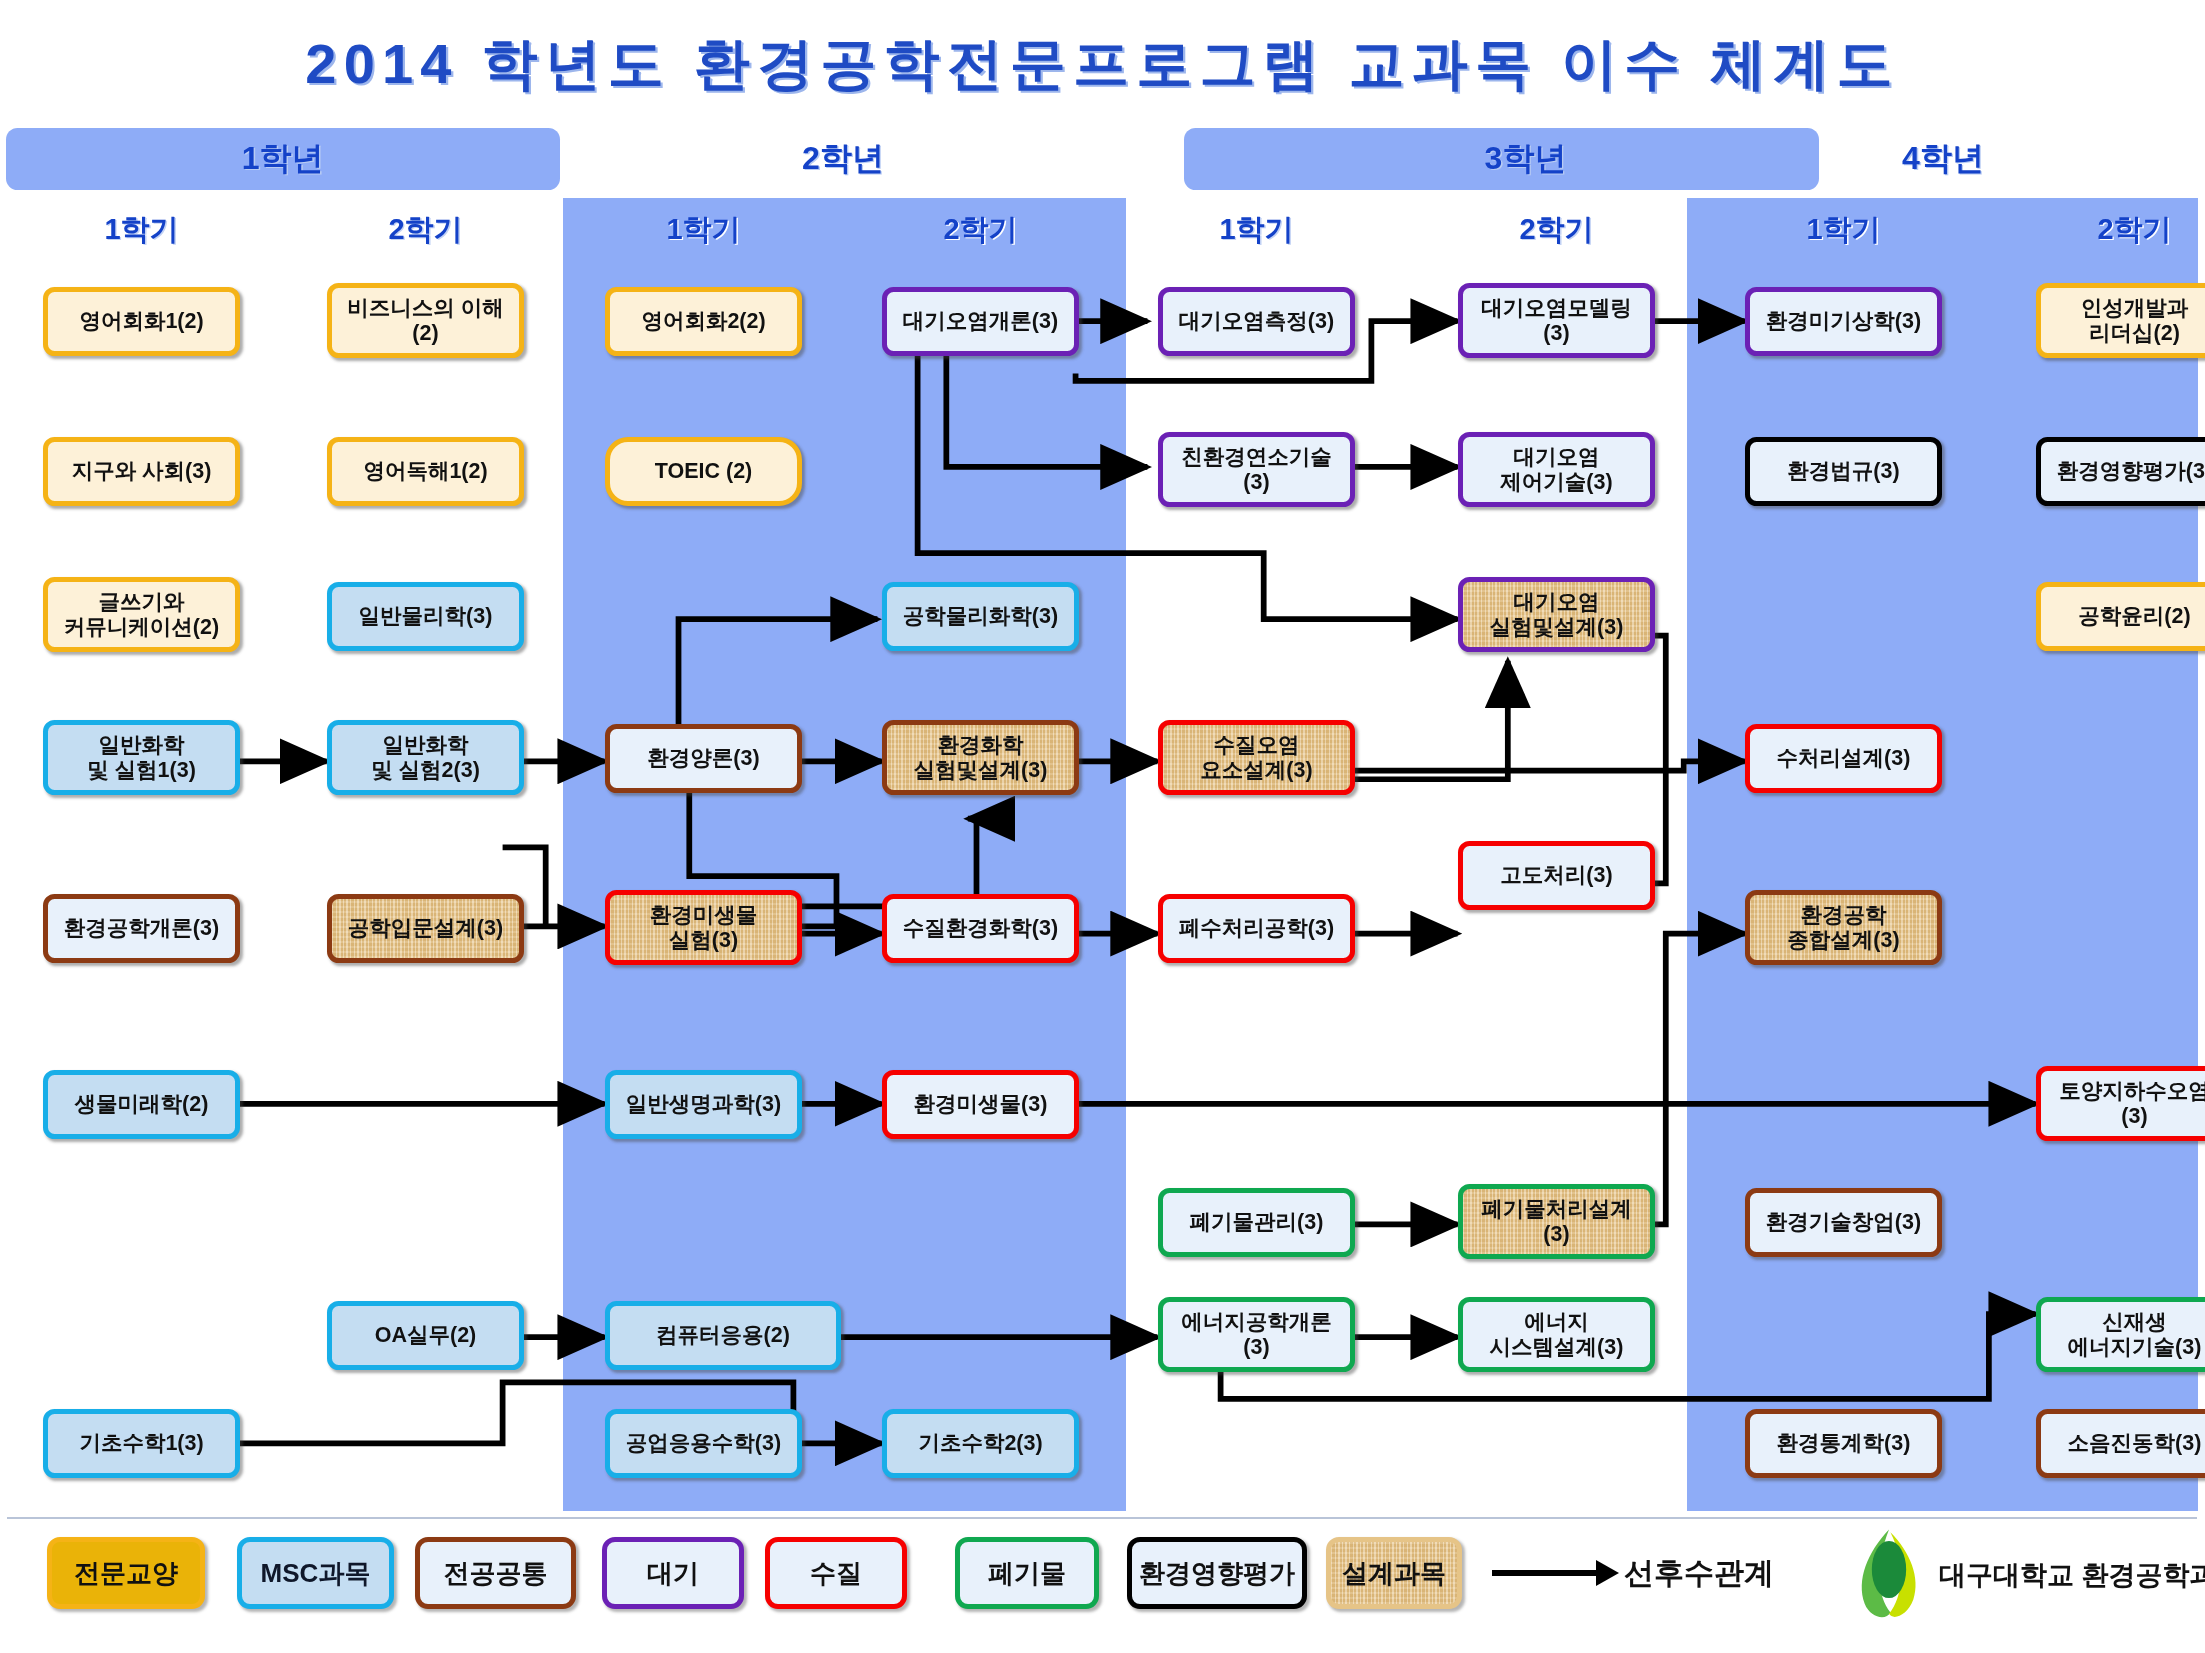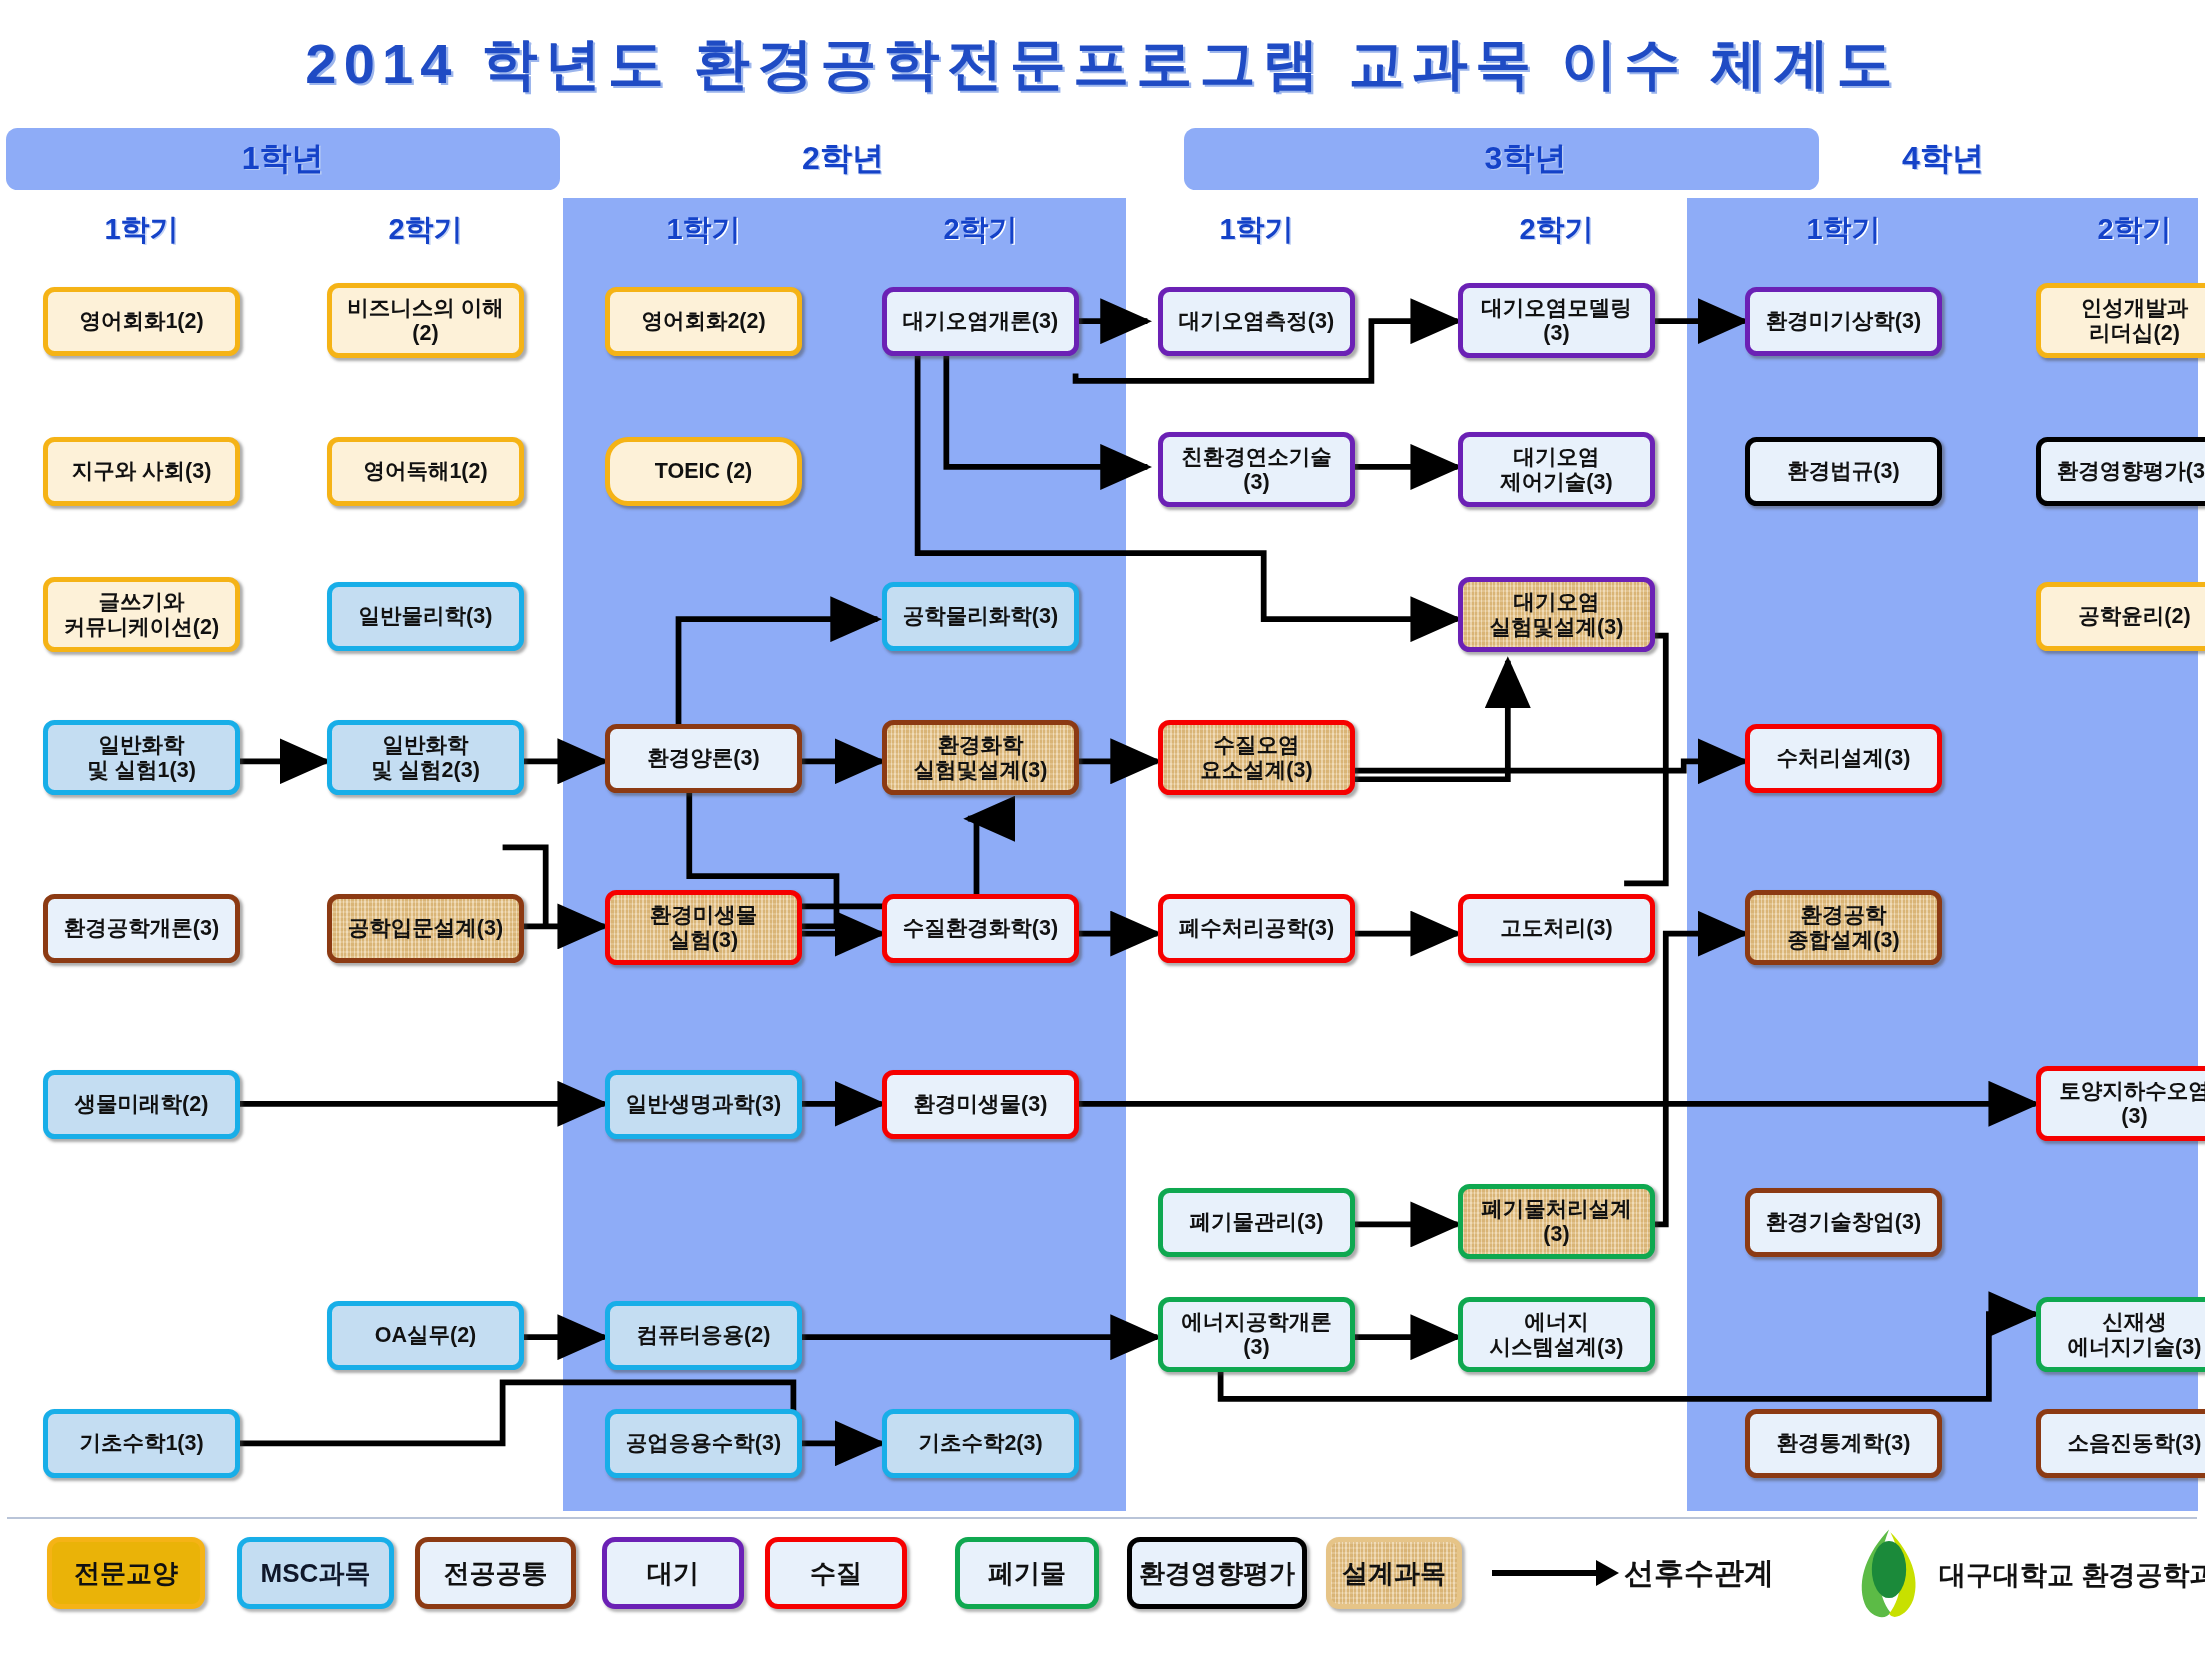--- a/index.html
+++ b/index.html
@@ -227,21 +227,21 @@
       <div class="box fill-blue bd-cyan" style="left: 327px; top: 720px; width: 197px; height: 75px;">일반화학
 및  실험2(3)</div>
       <div class="box fill-wood bd-brown" style="left: 327px; top: 894px; width: 197px; height: 69px;">공학입문설계(3)</div>
       <div class="box fill-blue bd-cyan" style="left: 327px; top: 1301px; width: 197px; height: 69px;">OA실무(2)</div>
       <div class="box fill-cream bd-yellow" style="left: 605px; top: 287px; width: 197px; height: 69px;">영어회화2(2)</div>
       <div class="box fill-cream bd-yellow" style="left: 605px; top: 437px; width: 197px; height: 69px; border-radius: 23px;">TOEIC  (2)</div>
       <div class="box fill-bluelt bd-brown" style="left: 605px; top: 724px; width: 197px; height: 69px;">환경양론(3)</div>
       <div class="box fill-wood bd-red" style="left: 605px; top: 890px; width: 197px; height: 75px;">환경미생물
 실험(3)</div>
       <div class="box fill-blue bd-cyan" style="left: 605px; top: 1070px; width: 197px; height: 69px;">일반생명과학(3)</div>
-      <div class="box fill-blue bd-cyan" style="left: 605px; top: 1301px; width: 197px; height: 69px;">컴퓨터응용(2)</div>
+      <div class="box fill-blue bd-cyan" style="left: 605px; top: 1301px; width: 236px; height: 69px;">컴퓨터응용(2)</div>
       <div class="box fill-blue bd-cyan" style="left: 605px; top: 1409px; width: 197px; height: 69px;">공업응용수학(3)</div>
       <div class="box fill-bluelt bd-purple" style="left: 882px; top: 287px; width: 197px; height: 69px;">대기오염개론(3)</div>
       <div class="box fill-blue bd-cyan" style="left: 882px; top: 582px; width: 197px; height: 69px;">공학물리화학(3)</div>
       <div class="box fill-wood bd-brown" style="left: 882px; top: 720px; width: 197px; height: 75px;">환경화학
 실험및설계(3)</div>
       <div class="box fill-bluelt bd-red" style="left: 882px; top: 894px; width: 197px; height: 69px;">수질환경화학(3)</div>
       <div class="box fill-bluelt bd-red" style="left: 882px; top: 1070px; width: 197px; height: 69px;">환경미생물(3)</div>
       <div class="box fill-blue bd-cyan" style="left: 882px; top: 1409px; width: 197px; height: 69px;">기초수학2(3)</div>
       <div class="box fill-bluelt bd-purple" style="left: 1158px; top: 287px; width: 197px; height: 69px;">대기오염측정(3)</div>
       <div class="box fill-bluelt bd-purple" style="left: 1158px; top: 432px; width: 197px; height: 75px;">친환경연소기술
@@ -251,21 +251,21 @@
       <div class="box fill-bluelt bd-red" style="left: 1158px; top: 894px; width: 197px; height: 69px;">폐수처리공학(3)</div>
       <div class="box fill-bluelt bd-green" style="left: 1158px; top: 1188px; width: 197px; height: 69px;">폐기물관리(3)</div>
       <div class="box fill-bluelt bd-green" style="left: 1158px; top: 1297px; width: 197px; height: 75px;">에너지공학개론
 (3)</div>
       <div class="box fill-bluelt bd-purple" style="left: 1458px; top: 283px; width: 197px; height: 75px;">대기오염모델링
 (3)</div>
       <div class="box fill-bluelt bd-purple" style="left: 1458px; top: 432px; width: 197px; height: 75px;">대기오염
 제어기술(3)</div>
       <div class="box fill-wood bd-purple" style="left: 1458px; top: 577px; width: 197px; height: 75px;">대기오염
 실험및설계(3)</div>
-      <div class="box fill-bluelt bd-red" style="left: 1458px; top: 894px; width: 197px; height: 69px;">고도처리(3)</div>
+      <div class="box fill-bluelt bd-red" style="left: 1458px; top: 841px; width: 197px; height: 69px;">고도처리(3)</div>
       <div class="box fill-wood bd-green" style="left: 1458px; top: 1184px; width: 197px; height: 75px;">폐기물처리설계
 (3)</div>
       <div class="box fill-bluelt bd-green" style="left: 1458px; top: 1297px; width: 197px; height: 75px;">에너지
 시스템설계(3)</div>
       <div class="box fill-bluelt bd-purple" style="left: 1745px; top: 287px; width: 197px; height: 69px;">환경미기상학(3)</div>
       <div class="box fill-bluelt bd-black" style="left: 1745px; top: 437px; width: 197px; height: 69px;">환경법규(3)</div>
       <div class="box fill-bluelt bd-red" style="left: 1745px; top: 724px; width: 197px; height: 69px;">수처리설계(3)</div>
       <div class="box fill-wood bd-brown" style="left: 1745px; top: 890px; width: 197px; height: 75px;">환경공학
 종합설계(3)</div>
       <div class="box fill-bluelt bd-brown" style="left: 1745px; top: 1188px; width: 197px; height: 69px;">환경기술창업(3)</div>

